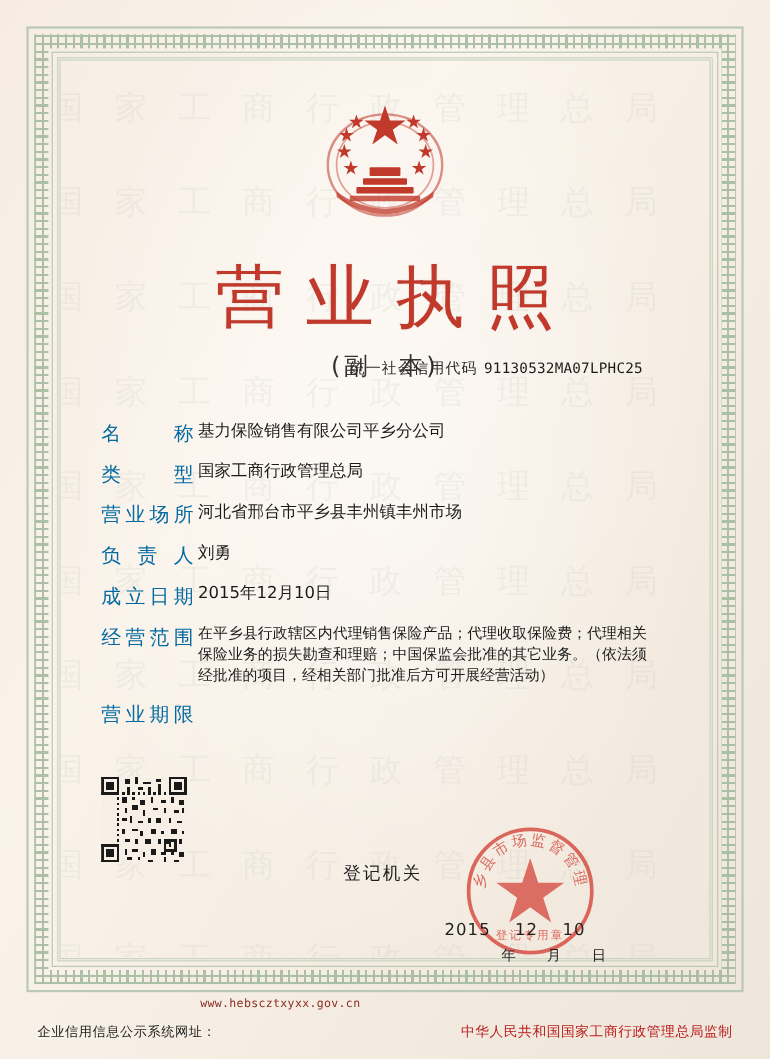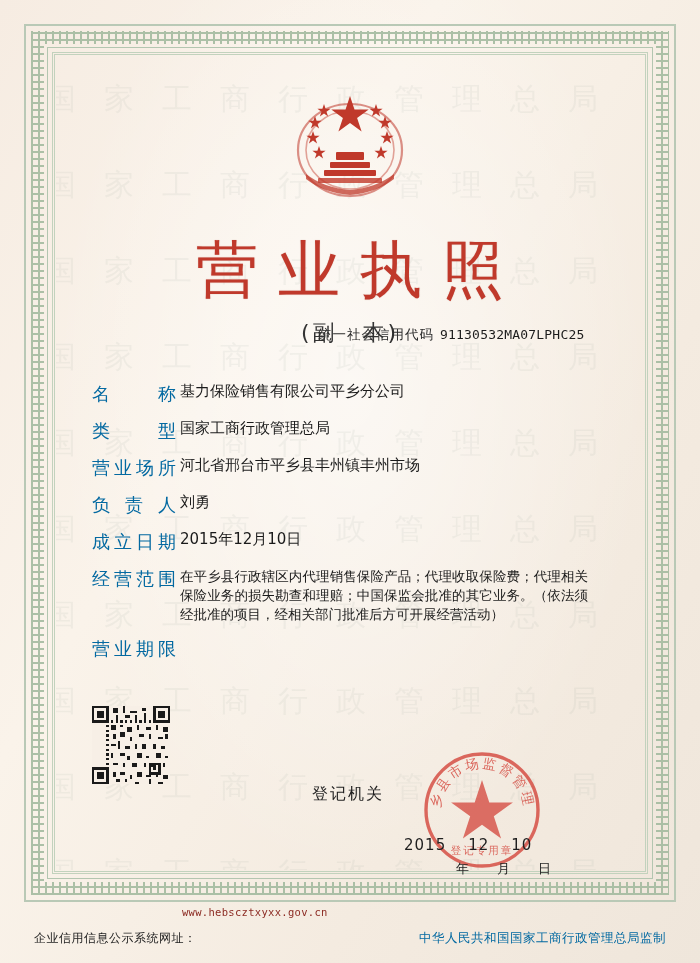--- a/index.html
+++ b/index.html
@@ -249,21 +249,21 @@
     top: 930px;
     font-size: 12px;
     color: #222;
     letter-spacing: .5px;
   }
   .footer-right {
     position: absolute;
     right: 34px;
     top: 930px;
     font-size: 12.5px;
-    color: #0369a1;
+    color: #b91c1c;
     letter-spacing: .5px;
   }
 </style>
 </head>
 <body>
 
 <div class="page">
   <div class="paper-tint"></div>
 
   <div class="watermark">

